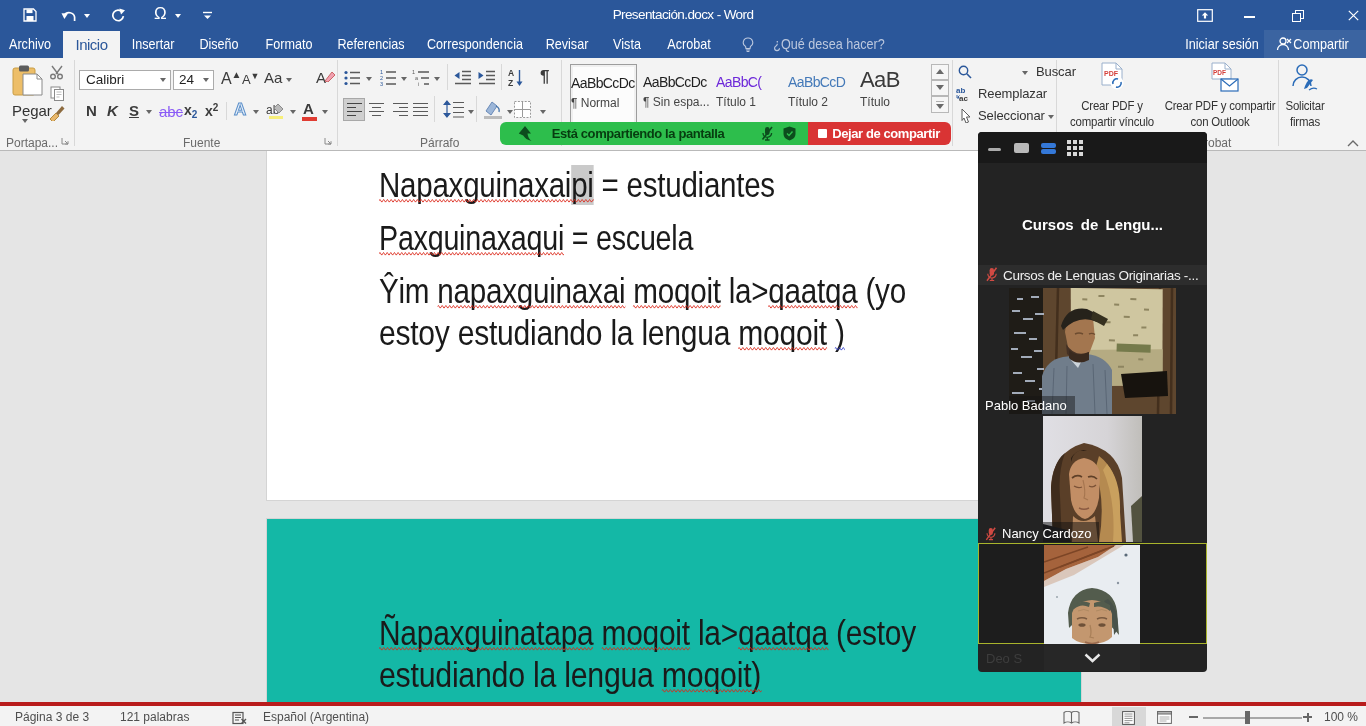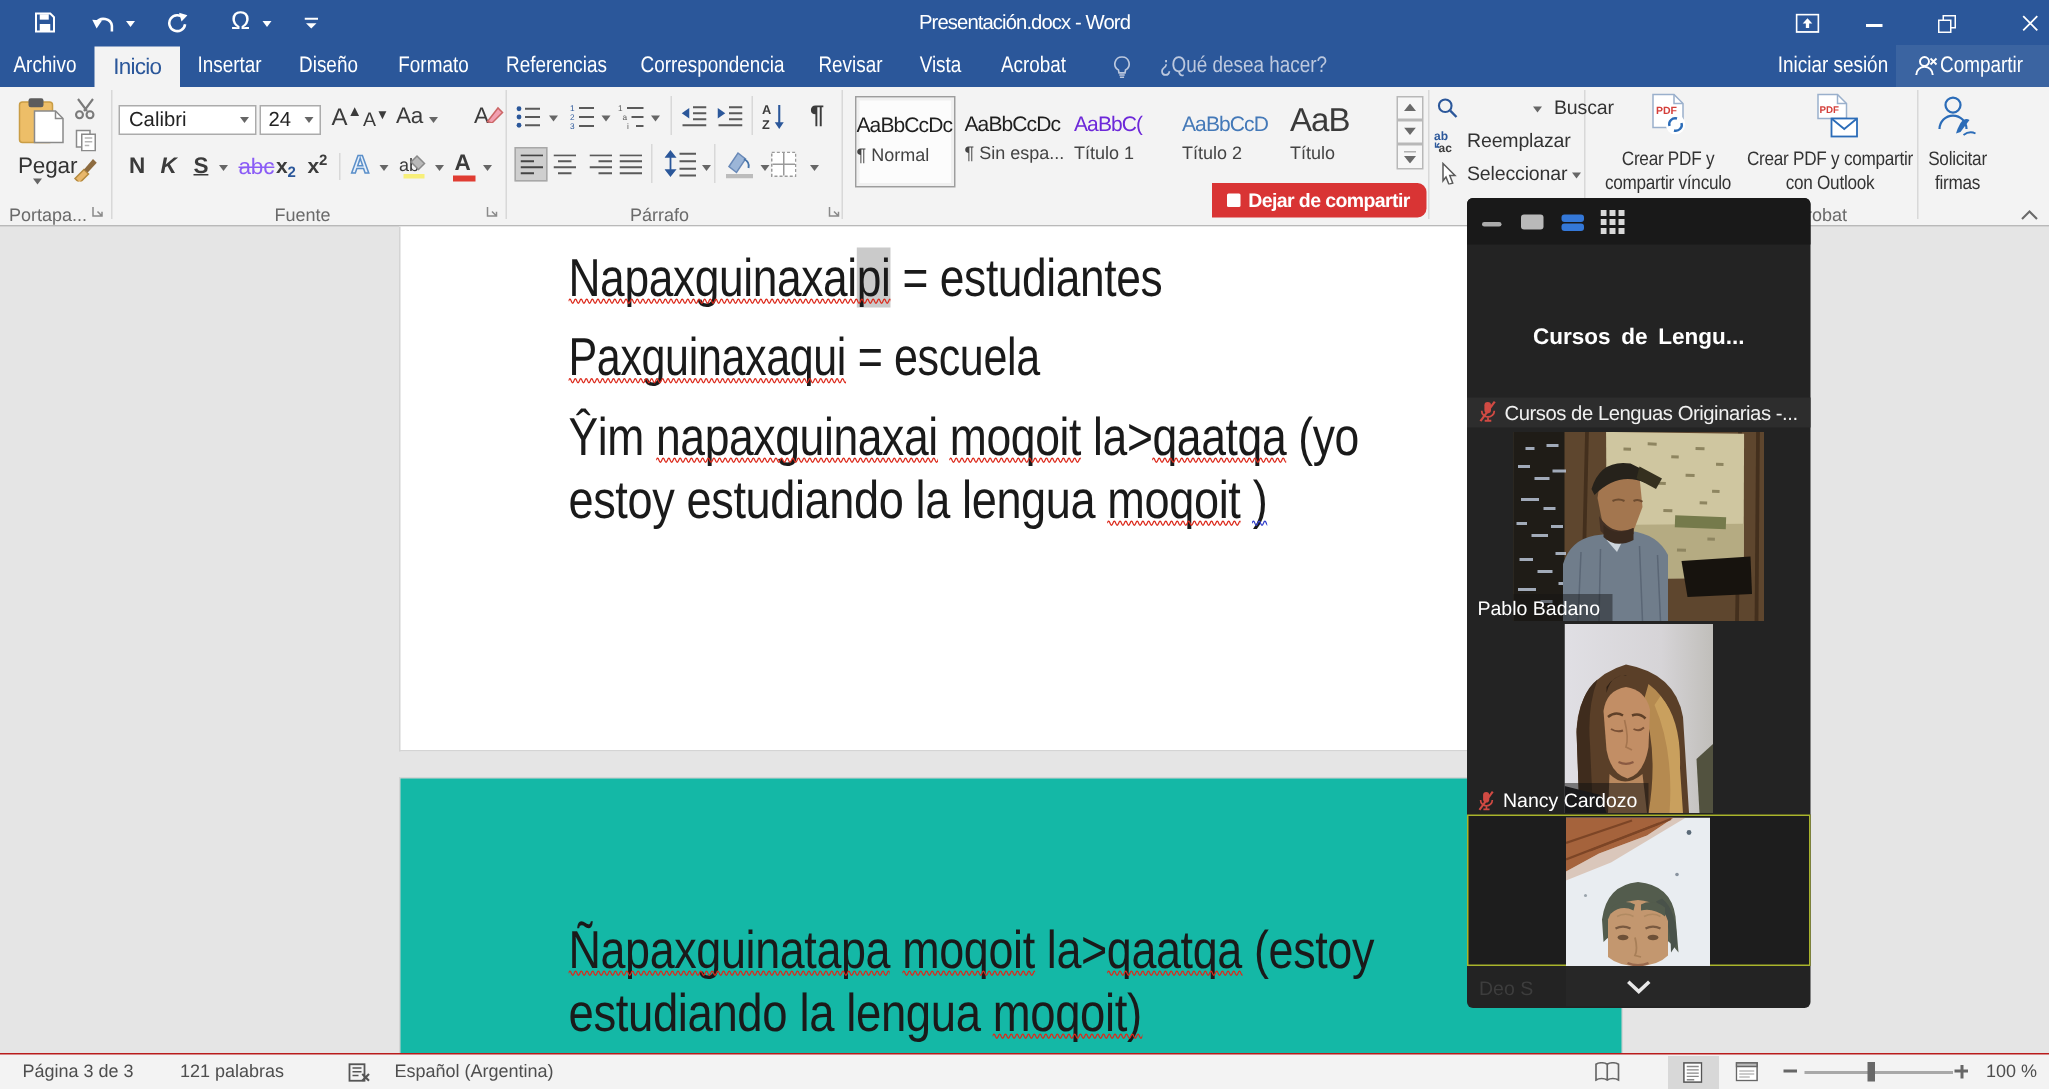--- a/index.html
+++ b/index.html
@@ -29,21 +29,21 @@
   #page2 { position:absolute; left:266px; top:518px; width:816px; height:184px; background:#14b8a6; border:1px solid #d4d4d4; border-bottom:none; }
   .dline { position:absolute; font-size:35.5px; line-height:36px; color:#1a1a1a; white-space:nowrap; letter-spacing:-0.3px; transform-origin:0 50%; }
   .rw { position:relative; }
   .rw > svg { position:absolute; left:0; right:0; top:33px; height:5px; width:100%; }
   .hl { background:#cacaca; }
   
   #zpanel { position:absolute; left:978px; top:132px; width:229px; height:540px; background:#232323; border-radius:4px; }
   #ztopbar { position:absolute; left:0; top:0; width:229px; height:31px; background:#191919; border-radius:4px 4px 0 0; }
   .zlabel { position:absolute; color:#fff; font-size:13px; }
   
-  #statusbar { position:absolute; left:0; top:702px; width:1366px; height:24px; background:#f3f3f3; border-top:1px solid #b91c1c; font-size:12px; color:#4e4e4e; }
+  #statusbar { position:absolute; left:0; top:702px; width:1366px; height:24px; background:#f3f3f3; border-top:4px solid #b91c1c; font-size:12px; color:#4e4e4e; }
   .sbit { position:absolute; top:4px; }
 </style></head>
 <body>
 <div id="stage">
   <div id="titlebar">
     <svg class="abs" style="left:23px;top:8px" width="14" height="14" viewBox="0 0 14 14">
         <path d="M1 1 h9.5 L13 3.5 V13 H1 Z" fill="none" stroke="#fff" stroke-width="1.3"></path>
         <rect x="3.5" y="1.5" width="6" height="3.6" fill="#fff"></rect>
         <rect x="3.5" y="8" width="7" height="5" fill="#fff"></rect>
       </svg>
@@ -367,20 +367,35 @@
     <div class="dline" style="left:112px;top:96px;transform:scaleX(.843)"><span class="rw"><svg>
             <path d="M0 2.8 q1.12 -2.60 2.25 0 t2.25 0 t2.25 0 t2.25 0 t2.25 0 t2.25 0 t2.25 0 t2.25 0 t2.25 0 t2.25 0 t2.25 0 t2.25 0 t2.25 0 t2.25 0 t2.25 0 t2.25 0 t2.25 0 t2.25 0 t2.25 0 t2.25 0 t2.25 0 t2.25 0 t2.25 0 t2.25 0 t2.25 0 t2.25 0 t2.25 0 t2.25 0 t2.25 0 t2.25 0 t2.25 0 t2.25 0 t2.25 0 t2.25 0 t2.25 0 t2.25 0 t2.25 0 t2.25 0 t2.25 0 t2.25 0 t2.25 0 t2.25 0 t2.25 0 t2.25 0 t2.25 0 t2.25 0 t2.25 0 t2.25 0 t2.25 0 t2.25 0 t2.25 0 t2.25 0 t2.25 0 t2.25 0 t2.25 0 t2.25 0 t2.25 0 t2.25 0 t2.25 0 t2.25 0 t2.25 0 t2.25 0 t2.25 0 t2.25 0 t2.25 0 t2.25 0 t2.25 0 t2.25 0 t2.25 0 t2.25 0 t2.25 0 t2.25 0 t2.25 0 t2.25 0 t2.25 0 t2.25 0 t2.25 0 t2.25 0 t2.25 0 t2.25 0 t2.25 0 t2.25 0 t2.25 0 t2.25 0 t2.25 0 t2.25 0 t2.25 0 t2.25 0 t2.25 0 t2.25 0 t2.25 0 t2.25 0 t2.25 0 t2.25 0 t2.25 0 t2.25 0 t2.25 0 t2.25 0 t2.25 0 t2.25 0 t2.25 0 t2.25 0 t2.25 0 t2.25 0 t2.25 0 t2.25 0 t2.25 0 t2.25 0 t2.25 0 t2.25 0 t2.25 0 t2.25 0 t2.25 0 t2.25 0 t2.25 0 t2.25 0 t2.25 0 t2.25 0 t2.25 0 t2.25 0 t2.25 0 t2.25 0 t2.25 0 t2.25 0 t2.25 0 t2.25 0 t2.25 0 t2.25 0 t2.25 0 t2.25 0 t2.25 0 t2.25 0 t2.25 0 t2.25 0 t2.25 0 t2.25 0 t2.25 0 t2.25 0 t2.25 0 t2.25 0" fill="none" stroke="#dc2a1c" stroke-width="1"></path>
           </svg>Ñapaxguinatapa</span> <span class="rw"><svg>
             <path d="M0 2.8 q1.12 -2.60 2.25 0 t2.25 0 t2.25 0 t2.25 0 t2.25 0 t2.25 0 t2.25 0 t2.25 0 t2.25 0 t2.25 0 t2.25 0 t2.25 0 t2.25 0 t2.25 0 t2.25 0 t2.25 0 t2.25 0 t2.25 0 t2.25 0 t2.25 0 t2.25 0 t2.25 0 t2.25 0 t2.25 0 t2.25 0 t2.25 0 t2.25 0 t2.25 0 t2.25 0 t2.25 0 t2.25 0 t2.25 0 t2.25 0 t2.25 0 t2.25 0 t2.25 0 t2.25 0 t2.25 0 t2.25 0 t2.25 0 t2.25 0 t2.25 0 t2.25 0 t2.25 0 t2.25 0 t2.25 0 t2.25 0 t2.25 0 t2.25 0 t2.25 0 t2.25 0 t2.25 0 t2.25 0 t2.25 0 t2.25 0 t2.25 0 t2.25 0 t2.25 0 t2.25 0 t2.25 0 t2.25 0 t2.25 0 t2.25 0 t2.25 0 t2.25 0 t2.25 0 t2.25 0 t2.25 0 t2.25 0 t2.25 0 t2.25 0 t2.25 0 t2.25 0 t2.25 0 t2.25 0 t2.25 0 t2.25 0 t2.25 0 t2.25 0 t2.25 0 t2.25 0 t2.25 0 t2.25 0 t2.25 0 t2.25 0 t2.25 0 t2.25 0 t2.25 0 t2.25 0 t2.25 0 t2.25 0 t2.25 0 t2.25 0 t2.25 0 t2.25 0 t2.25 0 t2.25 0 t2.25 0 t2.25 0 t2.25 0 t2.25 0 t2.25 0 t2.25 0 t2.25 0 t2.25 0 t2.25 0 t2.25 0 t2.25 0 t2.25 0 t2.25 0 t2.25 0 t2.25 0 t2.25 0 t2.25 0 t2.25 0 t2.25 0 t2.25 0 t2.25 0 t2.25 0 t2.25 0 t2.25 0 t2.25 0 t2.25 0 t2.25 0 t2.25 0 t2.25 0 t2.25 0 t2.25 0 t2.25 0 t2.25 0 t2.25 0 t2.25 0 t2.25 0 t2.25 0 t2.25 0 t2.25 0 t2.25 0 t2.25 0 t2.25 0 t2.25 0" fill="none" stroke="#dc2a1c" stroke-width="1"></path>
           </svg>moqoit</span> la&gt;<span class="rw"><svg>
             <path d="M0 2.8 q1.12 -2.60 2.25 0 t2.25 0 t2.25 0 t2.25 0 t2.25 0 t2.25 0 t2.25 0 t2.25 0 t2.25 0 t2.25 0 t2.25 0 t2.25 0 t2.25 0 t2.25 0 t2.25 0 t2.25 0 t2.25 0 t2.25 0 t2.25 0 t2.25 0 t2.25 0 t2.25 0 t2.25 0 t2.25 0 t2.25 0 t2.25 0 t2.25 0 t2.25 0 t2.25 0 t2.25 0 t2.25 0 t2.25 0 t2.25 0 t2.25 0 t2.25 0 t2.25 0 t2.25 0 t2.25 0 t2.25 0 t2.25 0 t2.25 0 t2.25 0 t2.25 0 t2.25 0 t2.25 0 t2.25 0 t2.25 0 t2.25 0 t2.25 0 t2.25 0 t2.25 0 t2.25 0 t2.25 0 t2.25 0 t2.25 0 t2.25 0 t2.25 0 t2.25 0 t2.25 0 t2.25 0 t2.25 0 t2.25 0 t2.25 0 t2.25 0 t2.25 0 t2.25 0 t2.25 0 t2.25 0 t2.25 0 t2.25 0 t2.25 0 t2.25 0 t2.25 0 t2.25 0 t2.25 0 t2.25 0 t2.25 0 t2.25 0 t2.25 0 t2.25 0 t2.25 0 t2.25 0 t2.25 0 t2.25 0 t2.25 0 t2.25 0 t2.25 0 t2.25 0 t2.25 0 t2.25 0 t2.25 0 t2.25 0 t2.25 0 t2.25 0 t2.25 0 t2.25 0 t2.25 0 t2.25 0 t2.25 0 t2.25 0 t2.25 0 t2.25 0 t2.25 0 t2.25 0 t2.25 0 t2.25 0 t2.25 0 t2.25 0 t2.25 0 t2.25 0 t2.25 0 t2.25 0 t2.25 0 t2.25 0 t2.25 0 t2.25 0 t2.25 0 t2.25 0 t2.25 0 t2.25 0 t2.25 0 t2.25 0 t2.25 0 t2.25 0 t2.25 0 t2.25 0 t2.25 0 t2.25 0 t2.25 0 t2.25 0 t2.25 0 t2.25 0 t2.25 0 t2.25 0 t2.25 0 t2.25 0 t2.25 0 t2.25 0 t2.25 0 t2.25 0" fill="none" stroke="#dc2a1c" stroke-width="1"></path>
           </svg>qaatqa</span> (estoy</div>
     <div class="dline" style="left:112px;top:138px;transform:scaleX(.854)">estudiando la lengua <span class="rw"><svg>
             <path d="M0 2.8 q1.12 -2.60 2.25 0 t2.25 0 t2.25 0 t2.25 0 t2.25 0 t2.25 0 t2.25 0 t2.25 0 t2.25 0 t2.25 0 t2.25 0 t2.25 0 t2.25 0 t2.25 0 t2.25 0 t2.25 0 t2.25 0 t2.25 0 t2.25 0 t2.25 0 t2.25 0 t2.25 0 t2.25 0 t2.25 0 t2.25 0 t2.25 0 t2.25 0 t2.25 0 t2.25 0 t2.25 0 t2.25 0 t2.25 0 t2.25 0 t2.25 0 t2.25 0 t2.25 0 t2.25 0 t2.25 0 t2.25 0 t2.25 0 t2.25 0 t2.25 0 t2.25 0 t2.25 0 t2.25 0 t2.25 0 t2.25 0 t2.25 0 t2.25 0 t2.25 0 t2.25 0 t2.25 0 t2.25 0 t2.25 0 t2.25 0 t2.25 0 t2.25 0 t2.25 0 t2.25 0 t2.25 0 t2.25 0 t2.25 0 t2.25 0 t2.25 0 t2.25 0 t2.25 0 t2.25 0 t2.25 0 t2.25 0 t2.25 0 t2.25 0 t2.25 0 t2.25 0 t2.25 0 t2.25 0 t2.25 0 t2.25 0 t2.25 0 t2.25 0 t2.25 0 t2.25 0 t2.25 0 t2.25 0 t2.25 0 t2.25 0 t2.25 0 t2.25 0 t2.25 0 t2.25 0 t2.25 0 t2.25 0 t2.25 0 t2.25 0 t2.25 0 t2.25 0 t2.25 0 t2.25 0 t2.25 0 t2.25 0 t2.25 0 t2.25 0 t2.25 0 t2.25 0 t2.25 0 t2.25 0 t2.25 0 t2.25 0 t2.25 0 t2.25 0 t2.25 0 t2.25 0 t2.25 0 t2.25 0 t2.25 0 t2.25 0 t2.25 0 t2.25 0 t2.25 0 t2.25 0 t2.25 0 t2.25 0 t2.25 0 t2.25 0 t2.25 0 t2.25 0 t2.25 0 t2.25 0 t2.25 0 t2.25 0 t2.25 0 t2.25 0 t2.25 0 t2.25 0 t2.25 0 t2.25 0 t2.25 0 t2.25 0 t2.25 0 t2.25 0 t2.25 0" fill="none" stroke="#dc2a1c" stroke-width="1"></path>
           </svg>moqoit)</span></div>
+  </div>
+  <div id="sharegreen">
+    <svg class="abs" style="left:17px;top:3px" width="16" height="17" viewBox="0 0 16 17">
+        <path d="M8 1 L14 8.5 H10.5 Q11 13 14.5 16 Q8.5 14.5 6.2 10.5 L1.8 8.5 Z" fill="#0c4d1d"></path>
+      </svg>
+    <div class="abs" style="left:138px;top:4px;transform:translateX(-50%);white-space:nowrap;font-size:13px;font-weight:bold;color:#073c10;letter-spacing:-0.4px">Está compartiendo la pantalla</div>
+    <svg class="abs" style="left:260px;top:4px" width="14" height="15" viewBox="0 0 14 15">
+        <rect x="5" y="1" width="4.6" height="8" rx="2.3" fill="#0c4d1d"></rect>
+        <path d="M3 7 a4.3 4.3 0 0 0 8.6 0 M7.3 11.5 v2.5 M5 14 h4.6" fill="none" stroke="#0c4d1d" stroke-width="1.3"></path>
+        <path d="M2.5 13.5 L12 1" stroke="#0c4d1d" stroke-width="1.6"></path>
+      </svg>
+    <svg class="abs" style="left:283px;top:4px" width="13" height="15" viewBox="0 0 13 15">
+        <path d="M6.5 0.5 L12.5 2.5 V8 q0 4.5 -6 6.5 -6 -2 -6 -6.5 V2.5 Z" fill="#0c4d1d"></path>
+        <path d="M4 7.5 l2 2 3.5 -4" fill="none" stroke="#2dbe4c" stroke-width="1.4"></path>
+      </svg>
   </div>
   <div id="sharered">
     <div class="abs" style="left:10px;top:7px;width:9px;height:9px;background:#fff;border-radius:1px"></div>
     <div class="abs" style="left:78px;top:4px;transform:translateX(-50%);white-space:nowrap;font-size:13px;font-weight:bold;color:#fff;letter-spacing:-0.4px">Dejar de compartir</div>
   </div>
   <div id="zpanel">
     <div id="ztopbar">
       <div class="abs" style="left:10px;top:16px;width:13px;height:3px;background:#ababab;border-radius:1.5px"></div>
       <div class="abs" style="left:36px;top:11px;width:15px;height:10px;background:#b9b9b9;border-radius:2px"></div>
       <div class="abs" style="left:63px;top:11px;width:15px;height:4.5px;background:#3478d8;border-radius:2px"></div>

